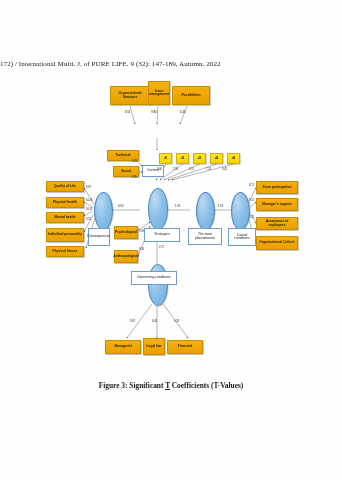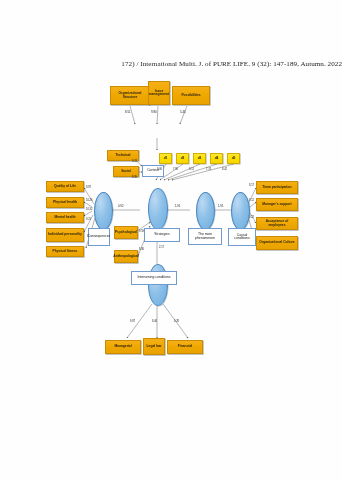--- a/index.html
+++ b/index.html
@@ -5,21 +5,21 @@
   html,body{margin:0;padding:0;}
   body{
     width:342px;height:480px;background:#ffffff;
     font-family:"Liberation Serif",serif;
     overflow:hidden;position:relative;
   }
   .page{position:absolute;inset:0;background:#fefefe;}
 
   .running-head{
     position:absolute;top:60px;left:0;width:342px;
-    text-align:right;font-size:7.1px;color:#262626;
+    text-align:left;font-size:7.1px;color:#262626;
     font-family:"Liberation Serif",serif;letter-spacing:.05px;
     white-space:nowrap;
   }
 
   .figure-wrap{position:absolute;top:80px;left:0;width:342px;height:300px;}
 
   
   .nd{position:absolute;box-sizing:border-box;display:flex;
       align-items:center;justify-content:center;text-align:center;
       line-height:1.02;font-family:"Liberation Sans",sans-serif;}
@@ -196,14 +196,17 @@
     <div class="lbl" style="left:130px;top:240px;font-size:2.6px;">9.87</div>
     <div class="lbl" style="left:152px;top:240px;font-size:2.6px;">8.40</div>
     <div class="lbl" style="left:174px;top:240px;font-size:2.6px;">9.28</div>
 
     <div class="nd box-orange" style="left:105px;top:260px;width:36px;height:14px;">Managerial</div>
     <div class="nd box-orange" style="left:143px;top:258px;width:22px;height:17px;">Legal law</div>
     <div class="nd box-orange" style="left:167px;top:260px;width:36px;height:14px;">Financial</div>
 
   </div>
 
+  <div class="caption">
+    <span>Figure 3: Significant </span><u>T</u><span> Coefficients (T-Values)</span>
+  </div>
 
 </div>
 
 </body></html>

